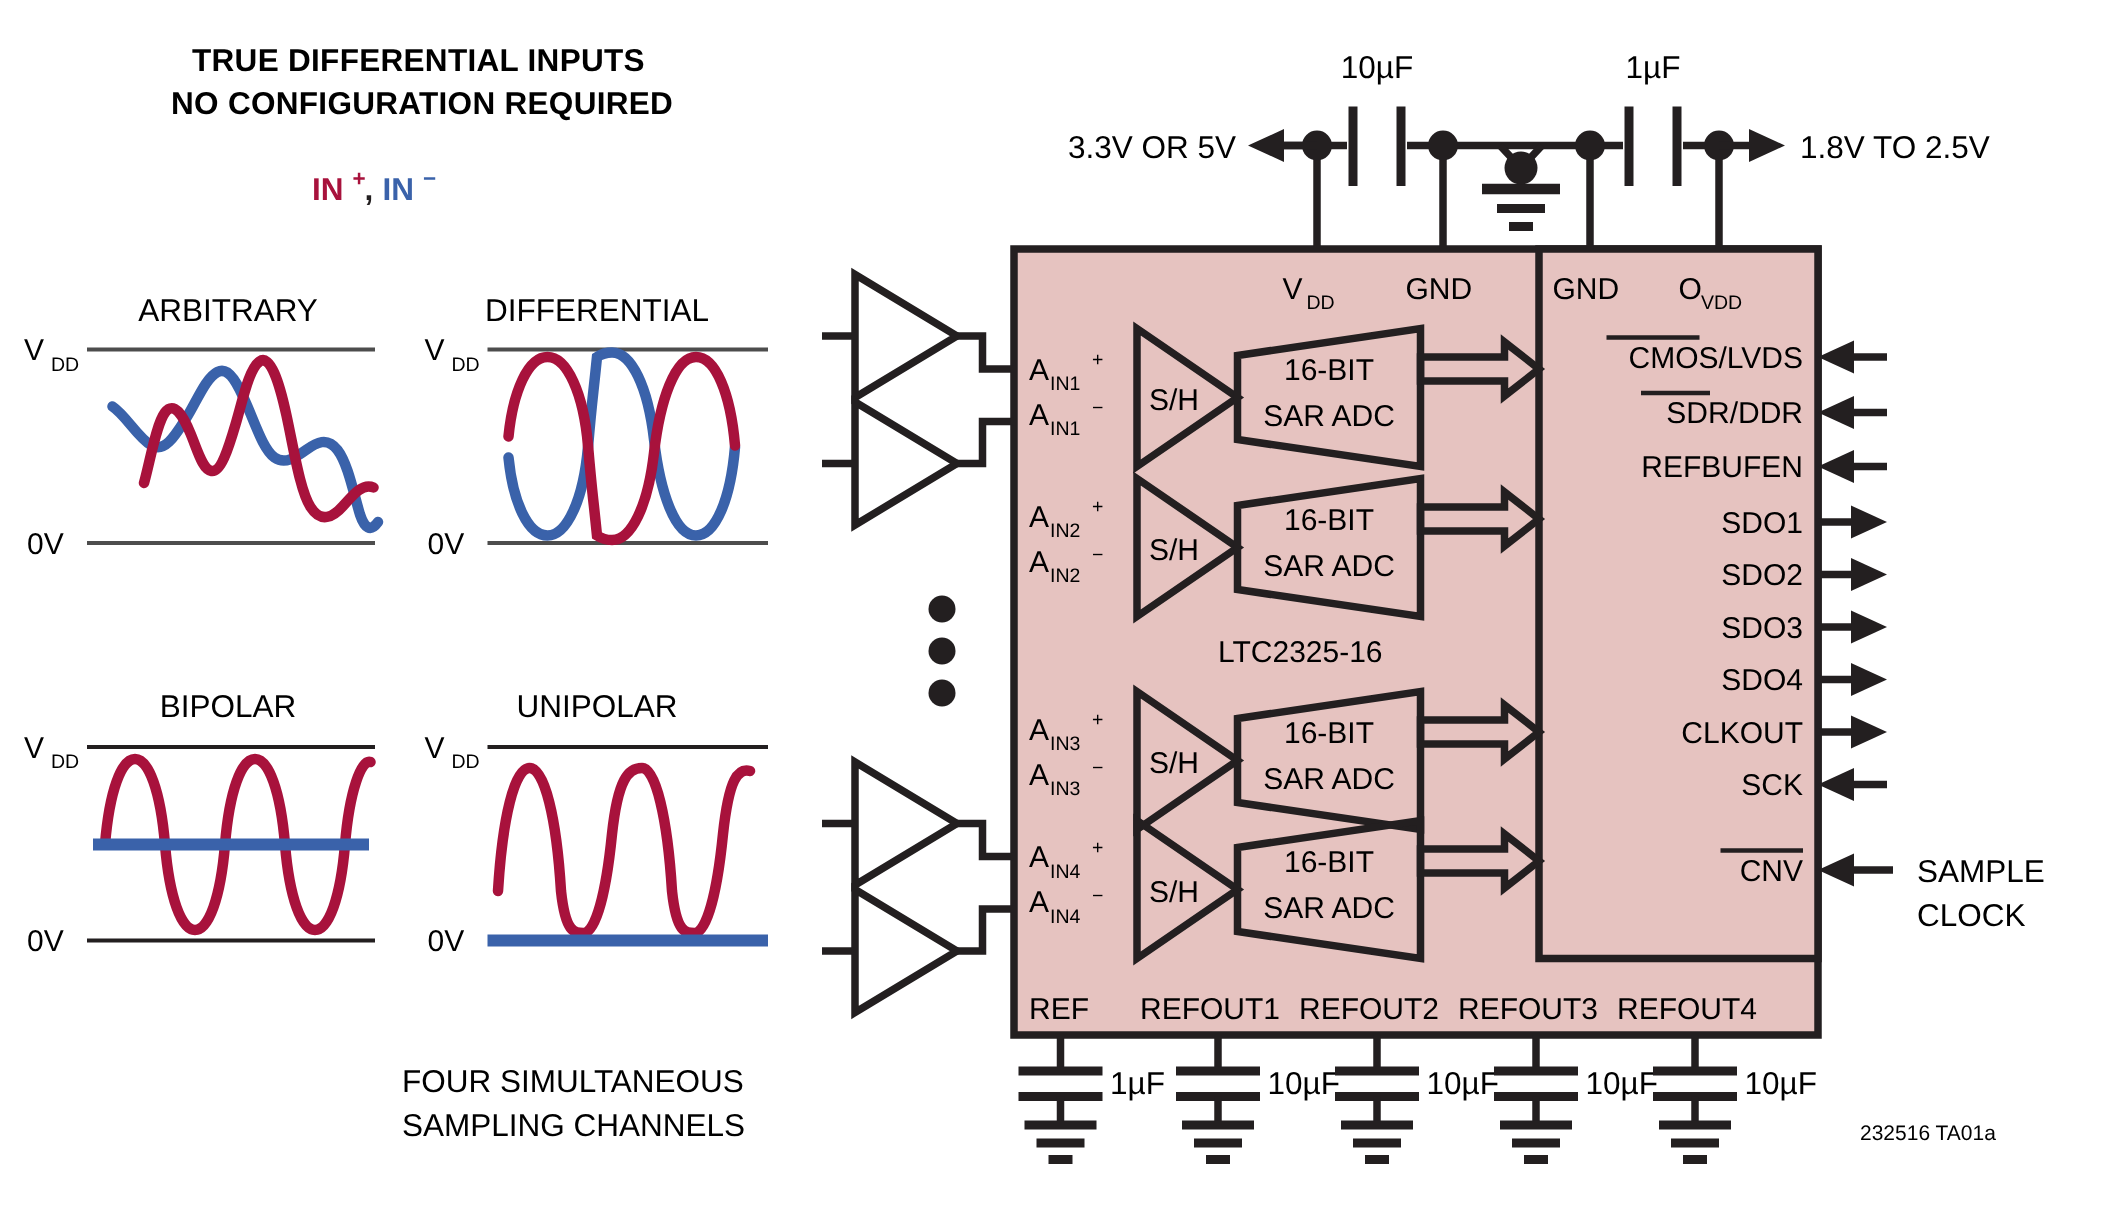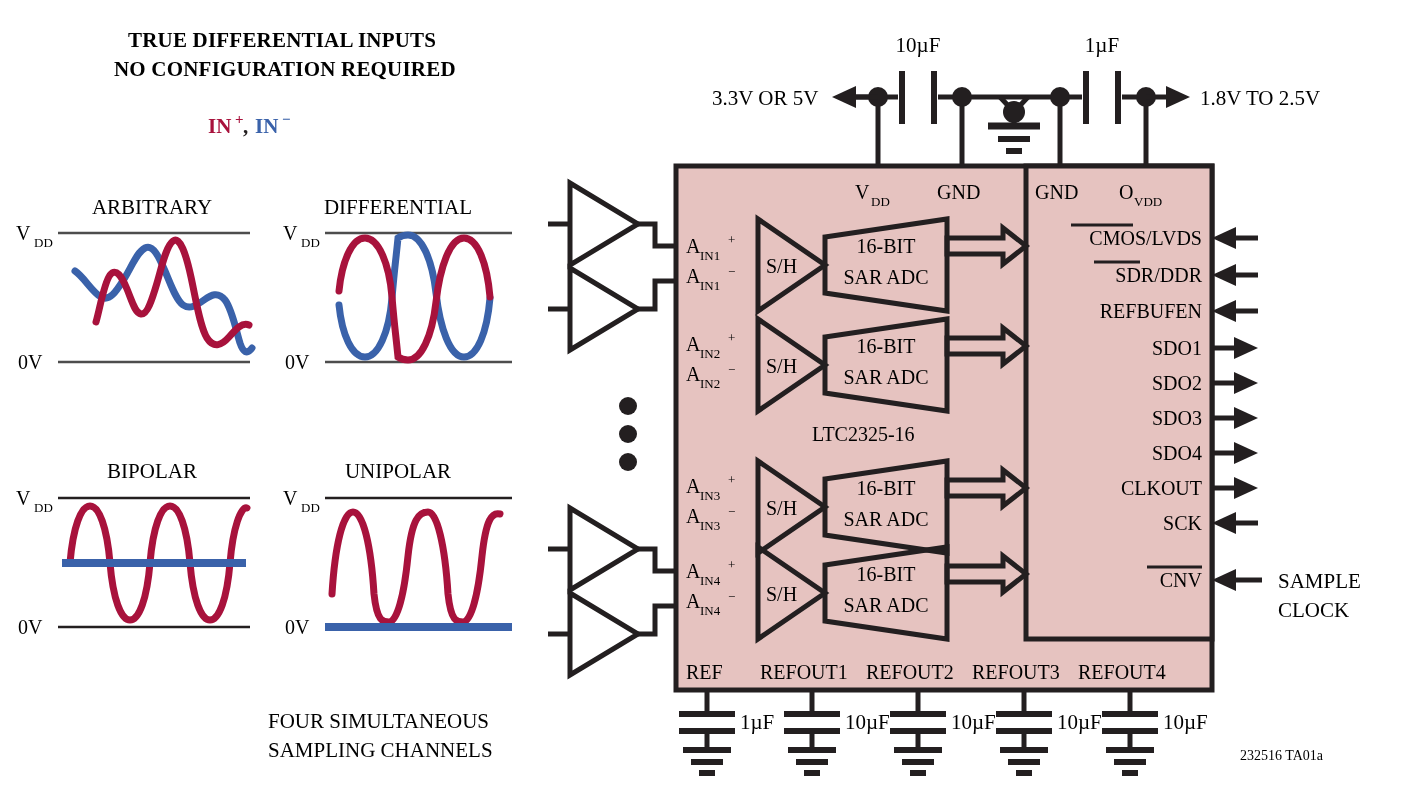--- a/index.html
+++ b/index.html
@@ -1,19 +1,19 @@
 <!DOCTYPE html>
 <html><head>
 <meta charset="utf-8">
 <title>LTC2325-16 Typical Application Diagram</title>
 <style>
   html,body{margin:0;padding:0;background:#ffffff;}
   body{width:1405px;height:810px;position:relative;overflow:hidden;
        font-family:"Liberation Sans", sans-serif; color:#231f20;}
-  #root{position:absolute;left:0;top:0;width:1126px;height:810px;font-family:Liberation Serif, serif;}
+  #root{position:absolute;left:0;top:0;width:1126px;height:810px;}
   svg{display:block;}
   .hdr{font-weight:bold;font-size:21px;letter-spacing:.2px;}
   .ttl{font-size:21px;}
   .ax{font-size:20px;}
   .sub{font-size:13px;}
   .pin{font-size:20px;}
   .pinsm{font-size:13px;}
   .blk{font-size:20px;}
   .cap{font-size:21px;}
   .code{font-size:14px;}

